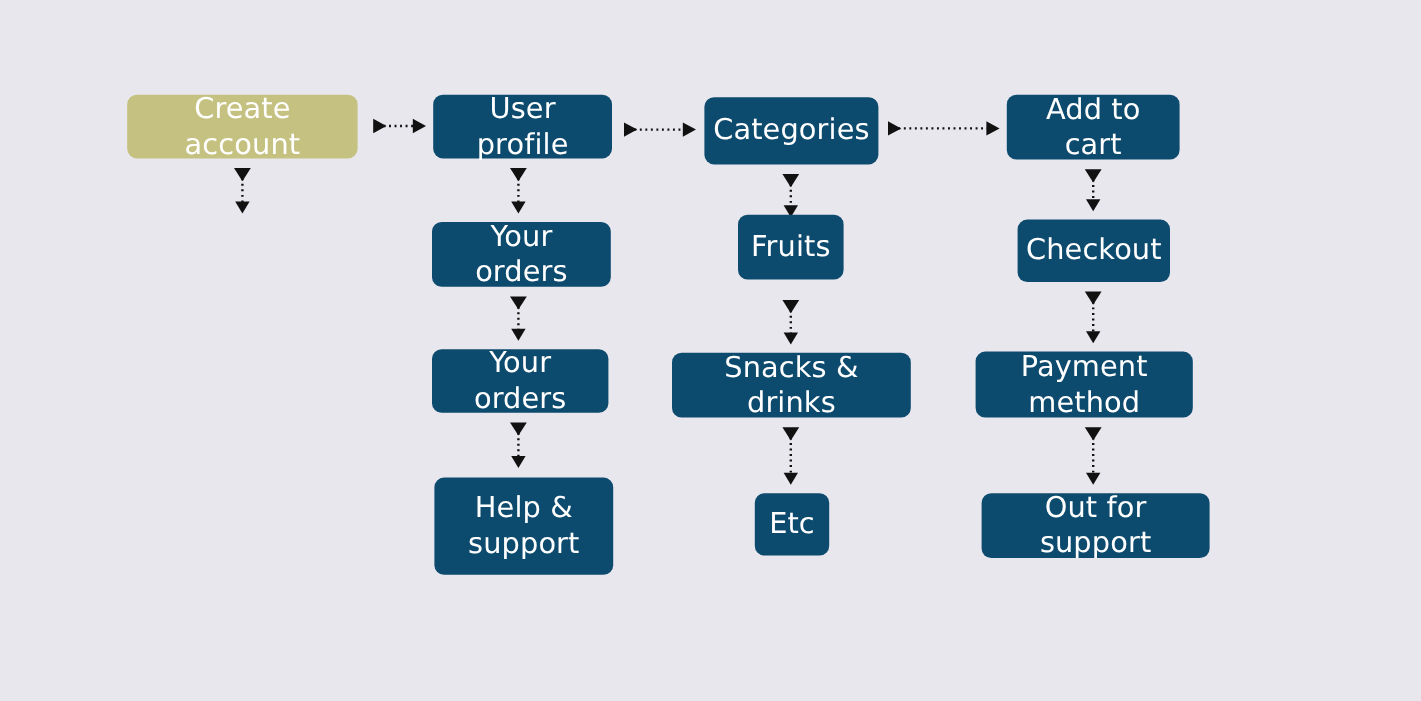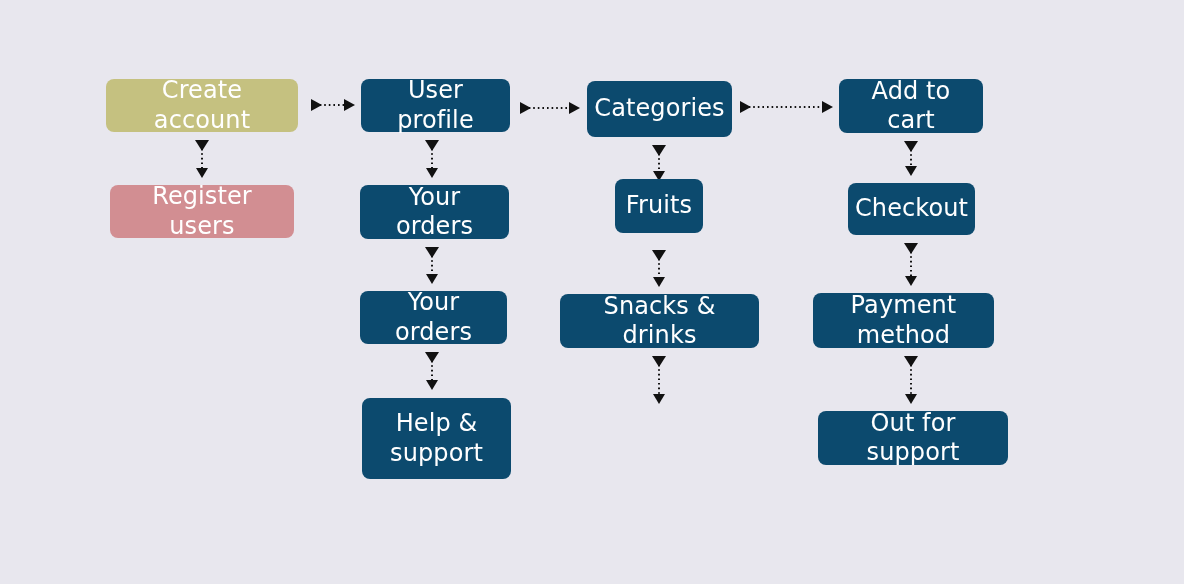--- a/index.html
+++ b/index.html
@@ -137,26 +137,26 @@
       </svg>
     </div>
     <div class="conn" style="left: 740px; top: 97px; width: 93px; height: 20px;">
       <svg width="93" height="20">
         <line x1="4" y1="10" x2="89" y2="10" stroke="#111111" stroke-width="2" stroke-dasharray="1.6 3" stroke-linecap="butt"></line>
         <polygon points="0,4 0,16 11,10" fill="#111111"></polygon>
         <polygon points="82,4 82,16 93,10" fill="#111111"></polygon>
       </svg>
     </div>
     <div class="node olive" style="left: 106px; top: 79px; width: 192px; height: 53px;"><span>Create account</span></div>
-    <div class="node pink" style="left: 110px; top: 185px; width: 184px; height: 53px;"><span>Register users</span></div>
     <div class="node teal" style="left: 361px; top: 79px; width: 149px; height: 53px;"><span>User profile</span></div>
     <div class="node teal" style="left: 360px; top: 185px; width: 149px; height: 54px;"><span>Your orders</span></div>
     <div class="node teal" style="left: 360px; top: 291px; width: 147px; height: 53px;"><span>Your orders</span></div>
     <div class="node teal" style="left: 362px; top: 398px; width: 149px; height: 81px;"><span>Help &amp;
 support</span></div>
     <div class="node teal" style="left: 587px; top: 81px; width: 145px; height: 56px;"><span>Categories</span></div>
     <div class="node teal" style="left: 615px; top: 179px; width: 88px; height: 54px;"><span>Fruits</span></div>
     <div class="node teal" style="left: 560px; top: 294px; width: 199px; height: 54px;"><span>Snacks &amp; drinks</span></div>
+    <div class="node teal" style="left: 629px; top: 411px; width: 62px; height: 52px;"><span>Etc</span></div>
     <div class="node teal" style="left: 848px; top: 183px; width: 127px; height: 52px;"><span>Checkout</span></div>
     <div class="node teal" style="left: 839px; top: 79px; width: 144px; height: 54px;"><span>Add to cart</span></div>
     <div class="node teal" style="left: 813px; top: 293px; width: 181px; height: 55px;"><span>Payment method</span></div>
     <div class="node teal" style="left: 818px; top: 411px; width: 190px; height: 54px;"><span>Out for support</span></div>
   </div>
 
 </body></html>

